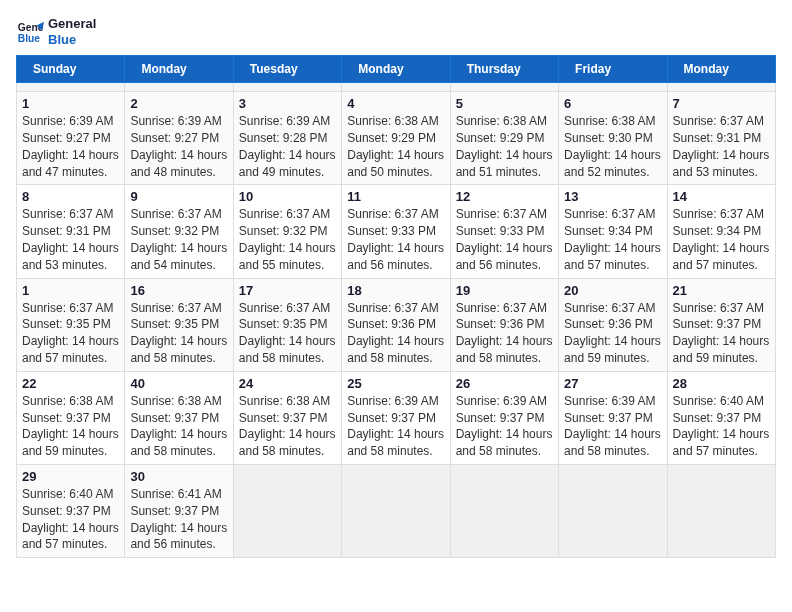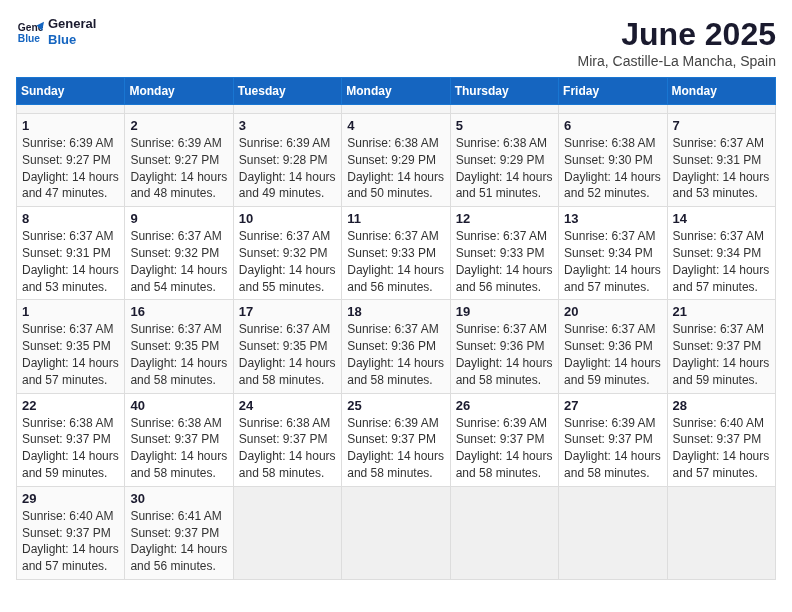--- a/index.html
+++ b/index.html
@@ -40,21 +40,21 @@
     .calendar {
       width: 100%;
       border-collapse: collapse;
       border: 1px solid #ccc;
     }
     .calendar th {
       background: #1565c0;
       color: #fff;
       font-size: 12px;
       font-weight: bold;
-      padding: 6px 4px;
+      padding: 6px 16px;
       text-align: left;
       border: 1px solid #1976d2;
     }
     .calendar td {
       vertical-align: top;
       border: 1px solid #ddd;
       padding: 4px 5px;
       font-size: 10px;
       color: #333;
       background: #fff;
@@ -91,24 +91,20 @@
     <svg class="logo-icon" viewBox="0 0 30 30" xmlns="http://www.w3.org/2000/svg">
       <text x="2" y="14" font-size="11" font-weight="bold" fill="#1a1a2e">General</text>
       <text x="2" y="26" font-size="11" font-weight="bold" fill="#1565c0">Blue</text>
       <polygon points="22,8 30,4 28,14" fill="#1565c0"></polygon>
     </svg>
     <div style="display:flex; flex-direction:column; line-height:1.2;">
       <span style="font-size:13px; font-weight:bold; color:#1a1a2e;">General</span>
       <span style="font-size:13px; font-weight:bold; color:#1565c0;">Blue</span>
     </div>
   </div>
-  <div class="title-area">
-    <div class="month-title">June 2025</div>
-    <div class="location-title">Mira, Castille-La Mancha, Spain</div>
-  </div>
 </div>
 
 <table class="calendar">
   <thead>
     <tr>
     <th>Sunday</th>
         <th>Monday</th>
         <th>Tuesday</th>
         <th>Monday</th>
         <th>Thursday</th>

